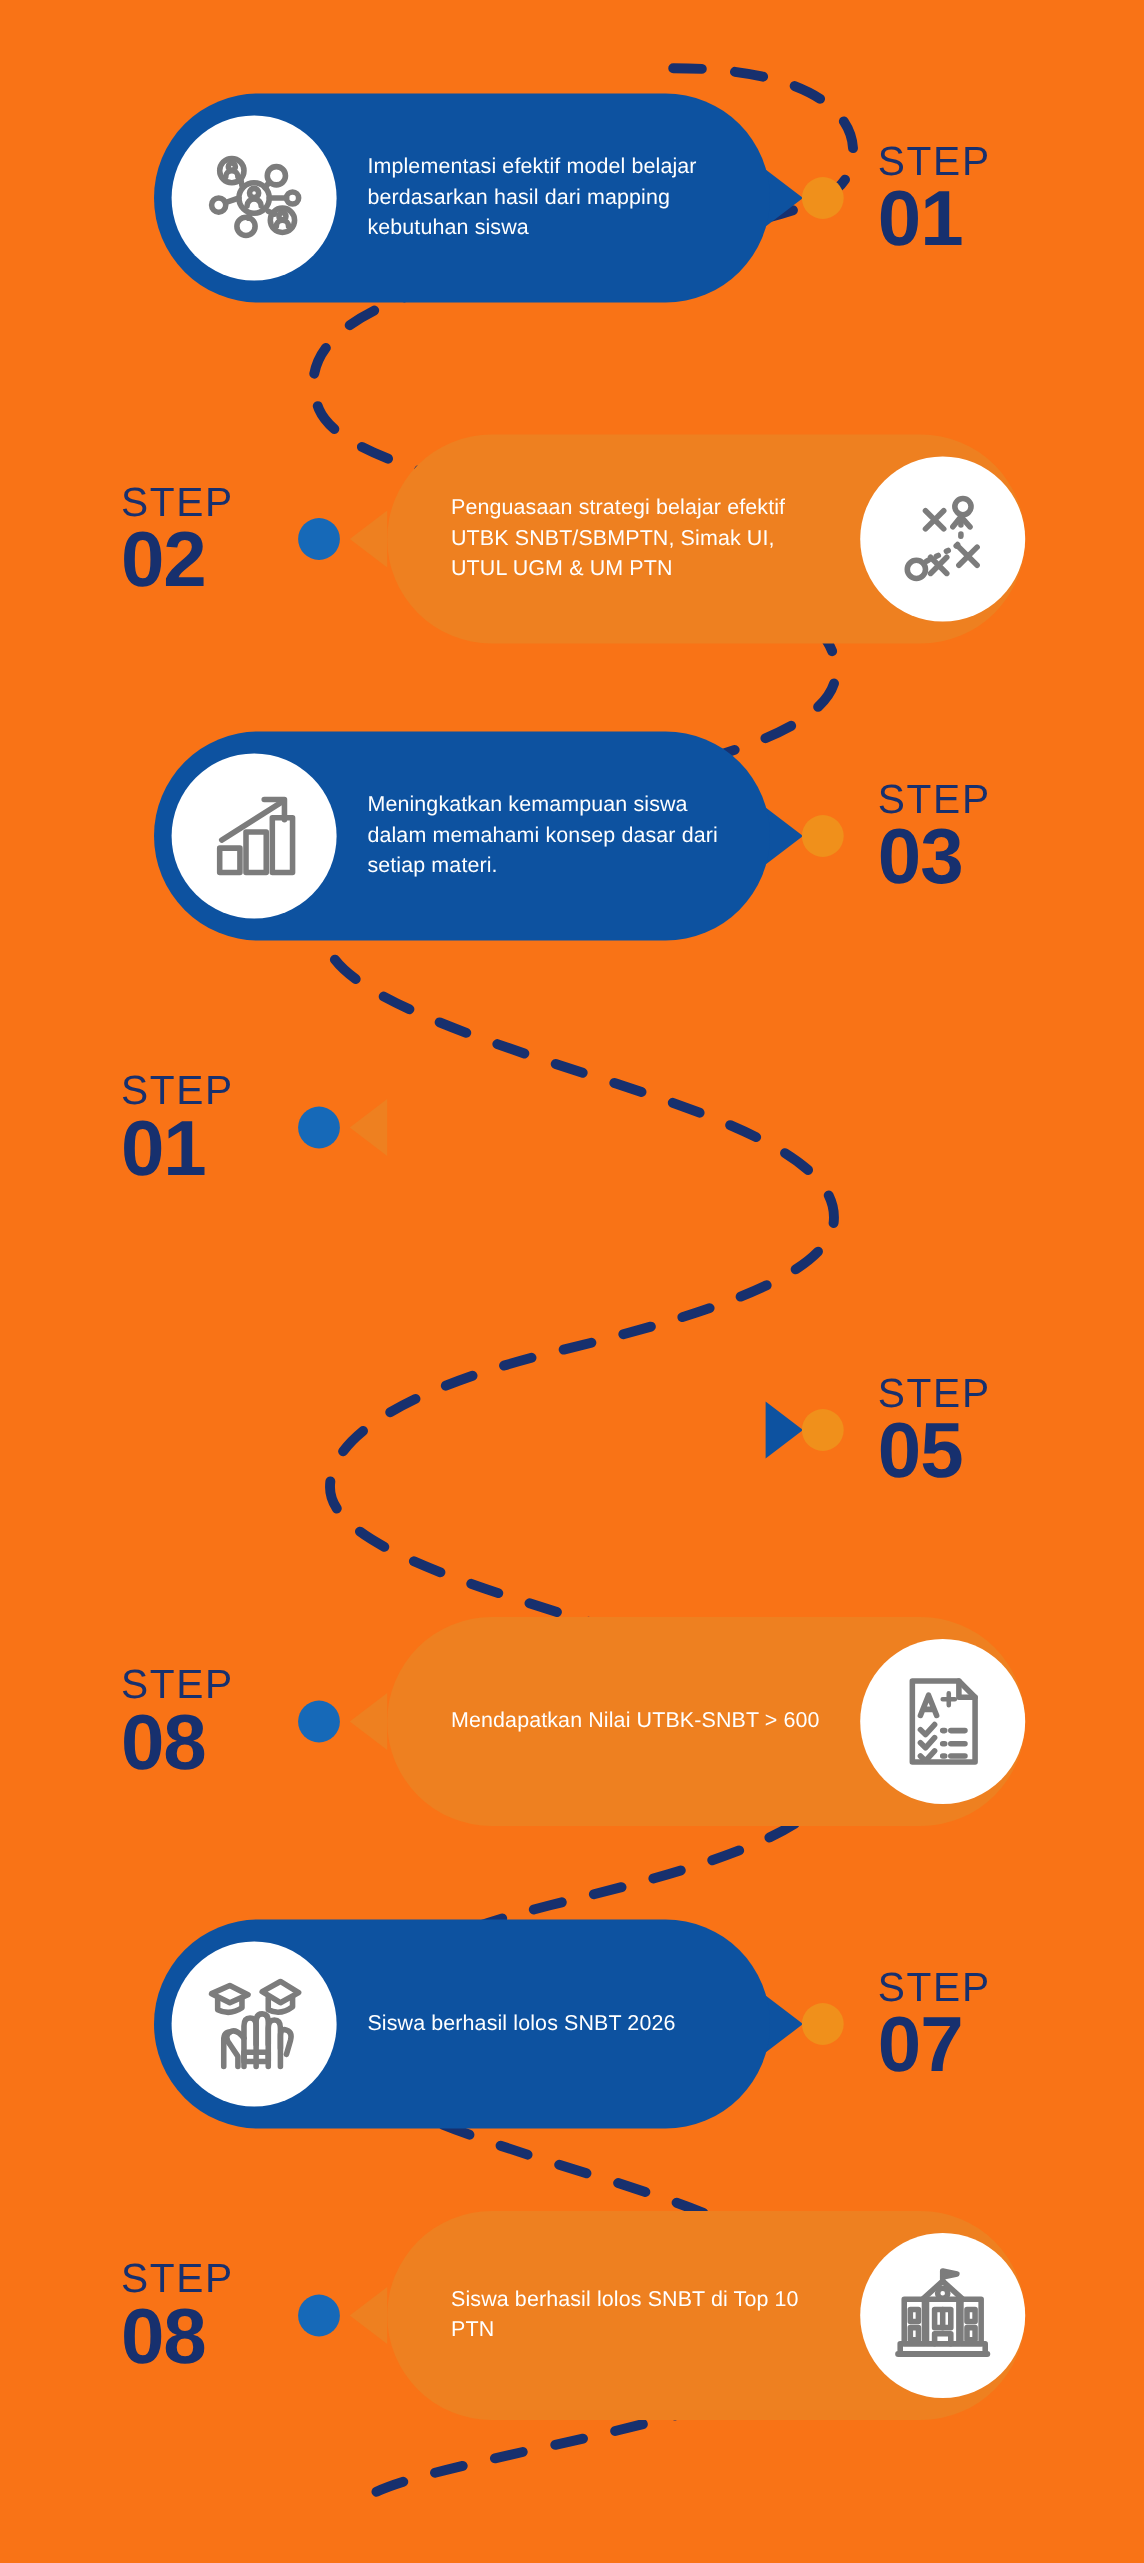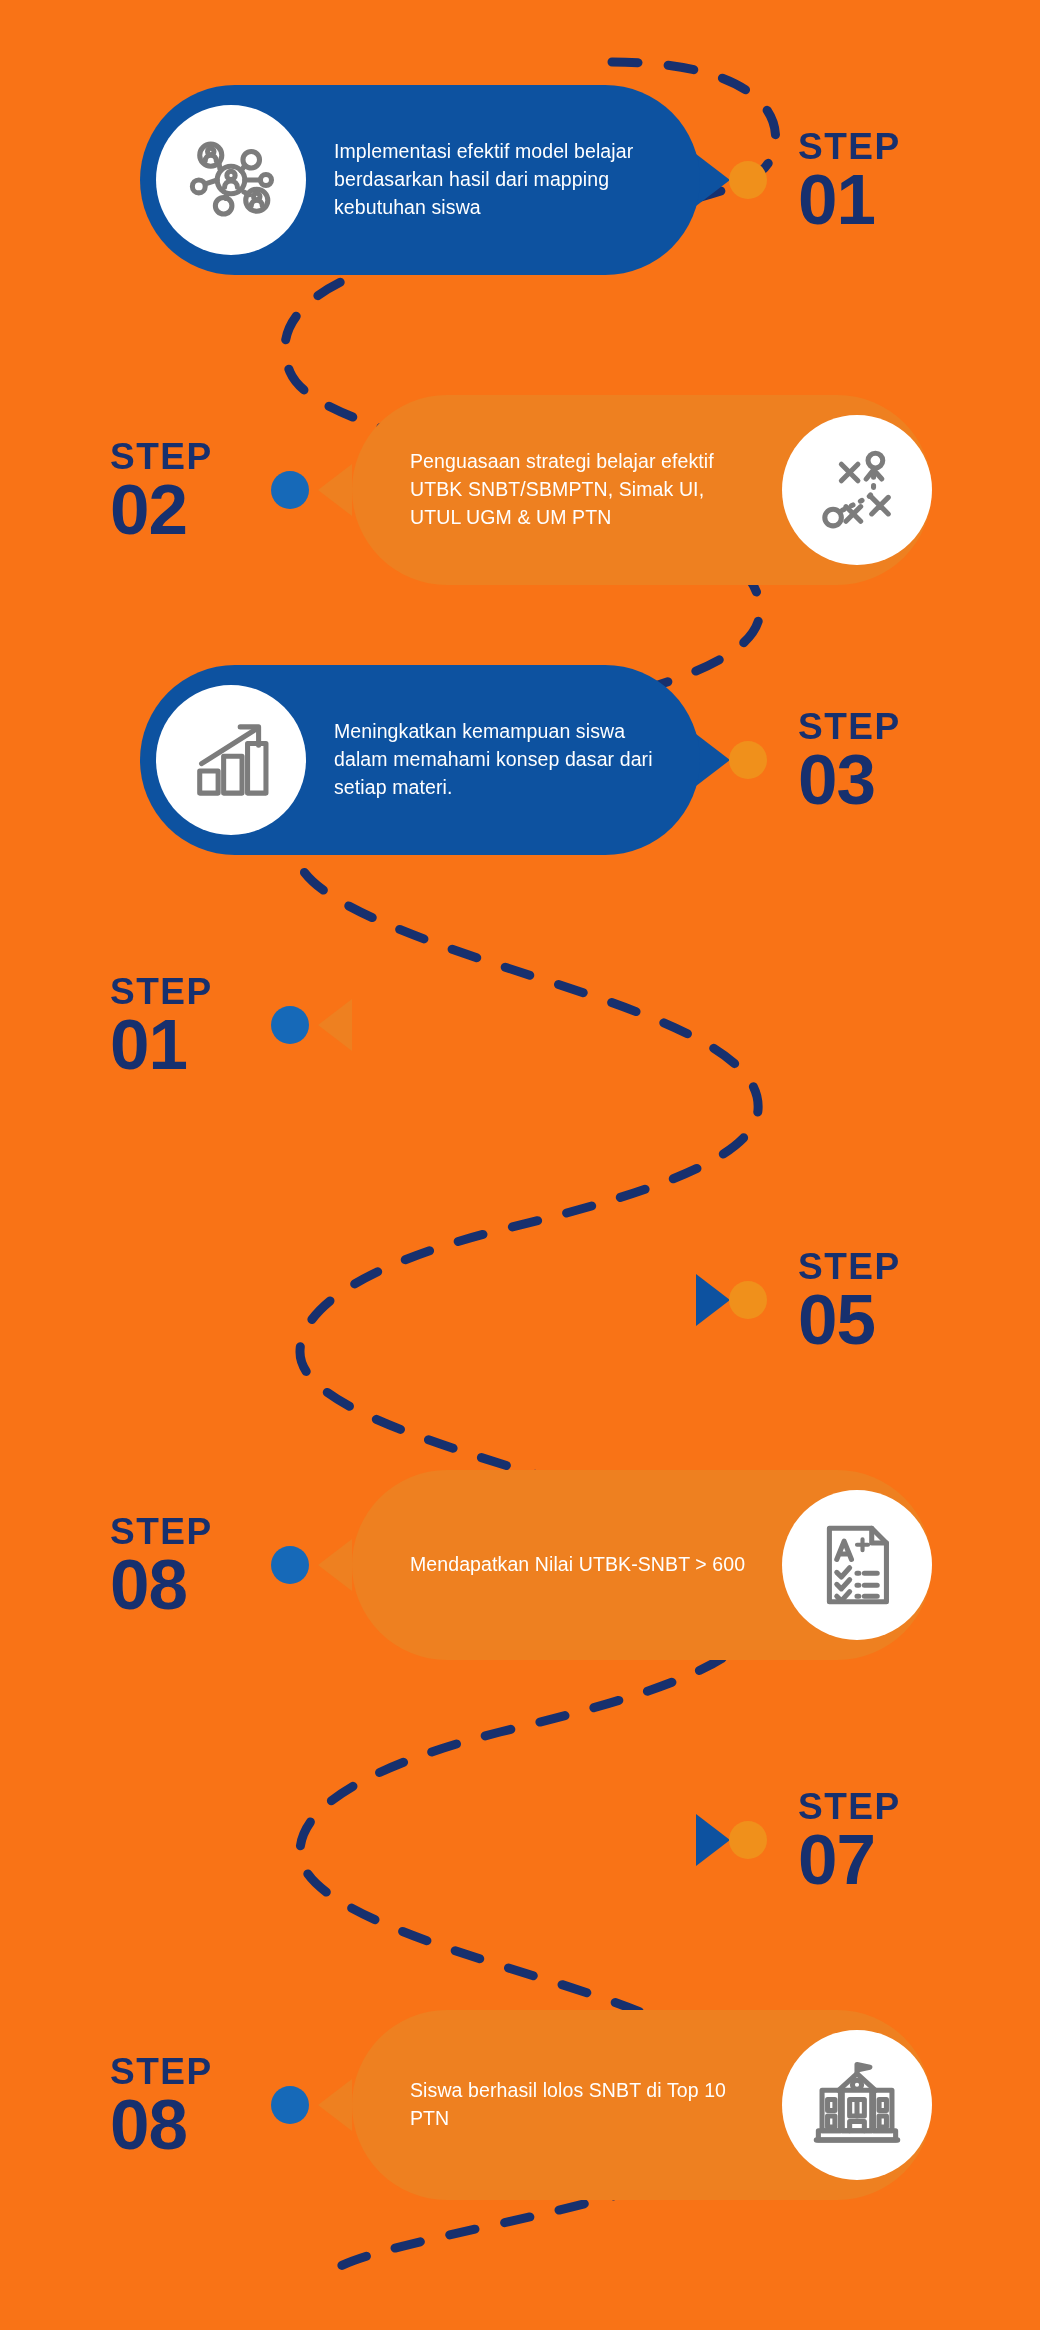--- a/index.html
+++ b/index.html
@@ -110,21 +110,21 @@
     transform: translateY(-50%);
     color: #17306e;
     text-align: left;
     z-index: 3;
   }
   .step-label.at-right { left: 798px; }
   .step-label.at-left  { left: 110px; }
   .step-word {
     display: block;
     font-size: 37px;
-    font-weight: 700;
+    font-weight: 400;
     letter-spacing: 1.5px;
     line-height: 1;
     text-align: right;
   }
   .step-num {
     display: block;
     font-size: 71px;
     font-weight: 700;
     letter-spacing: -1px;
     line-height: 0.92;
@@ -297,20 +297,40 @@
     </div>
     <div class="node-dot blue at-left"></div>
     <div class="step-label at-left">
       <span class="step-word">STEP</span>
       <span class="step-num">08</span>
     </div>
   </div>
 
   <div class="step-row" style="top:1745px;">
     <div class="beak to-right"></div>
+    <div class="card blue left">
+      <div class="icon-bubble">
+        <svg viewBox="0 0 100 100">
+          <g class="icon-stroke">
+            <path d="M8 20 L26 12 L44 21 L26 29 Z"></path>
+            <path d="M14 25 L14 36 Q26 42 38 34 L38 25"></path>
+            <path d="M58 18 L76 8 L94 19 L76 29 Z"></path>
+            <path d="M64 24 L64 36 Q76 42 88 33 L88 23"></path>
+            <path d="M40 92 L40 52 Q40 44 46 44 Q52 44 52 52 L52 70"></path>
+            <path d="M52 92 L52 48 Q52 40 58 40 Q64 40 64 48 L64 70"></path>
+            <path d="M64 92 L64 54 Q64 46 70 46 Q76 46 76 54 L76 74"></path>
+            <path d="M76 92 L76 62 Q76 54 82 56 Q88 58 86 66 L82 80"></path>
+            <path d="M40 64 Q32 54 26 58 Q20 62 26 70 L34 82 L34 92"></path>
+            <path d="M20 92 L20 66 Q20 58 26 58"></path>
+            <rect x="40" y="78" width="24" height="9"></rect>
+          </g>
+        </svg>
+      </div>
+      <div class="card-text">Siswa berhasil lolos SNBT 2026</div>
+    </div>
     <div class="node-dot orange at-right"></div>
     <div class="step-label at-right">
       <span class="step-word">STEP</span>
       <span class="step-num">07</span>
     </div>
   </div>
 
   <div class="step-row" style="top:2010px;">
     <div class="beak to-left"></div>
     <div class="card orange right">

